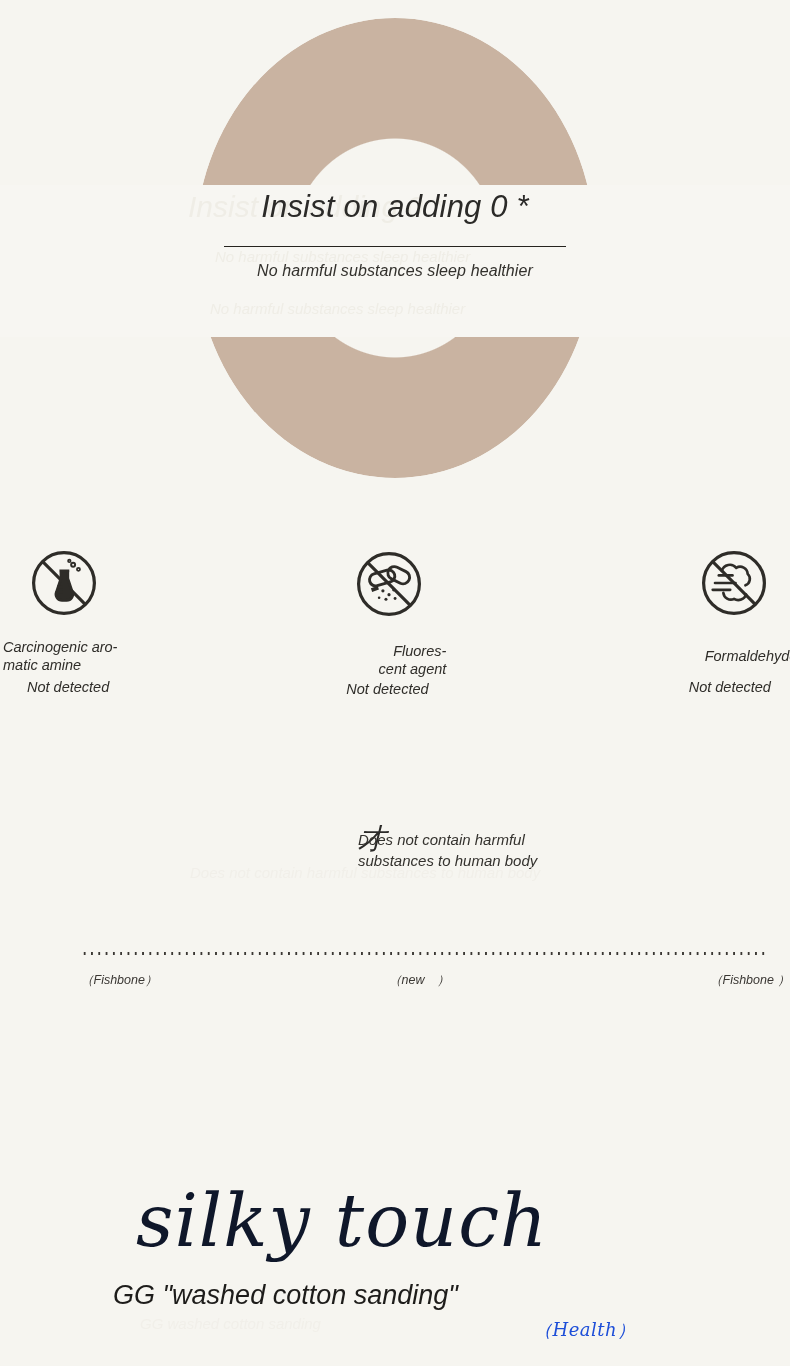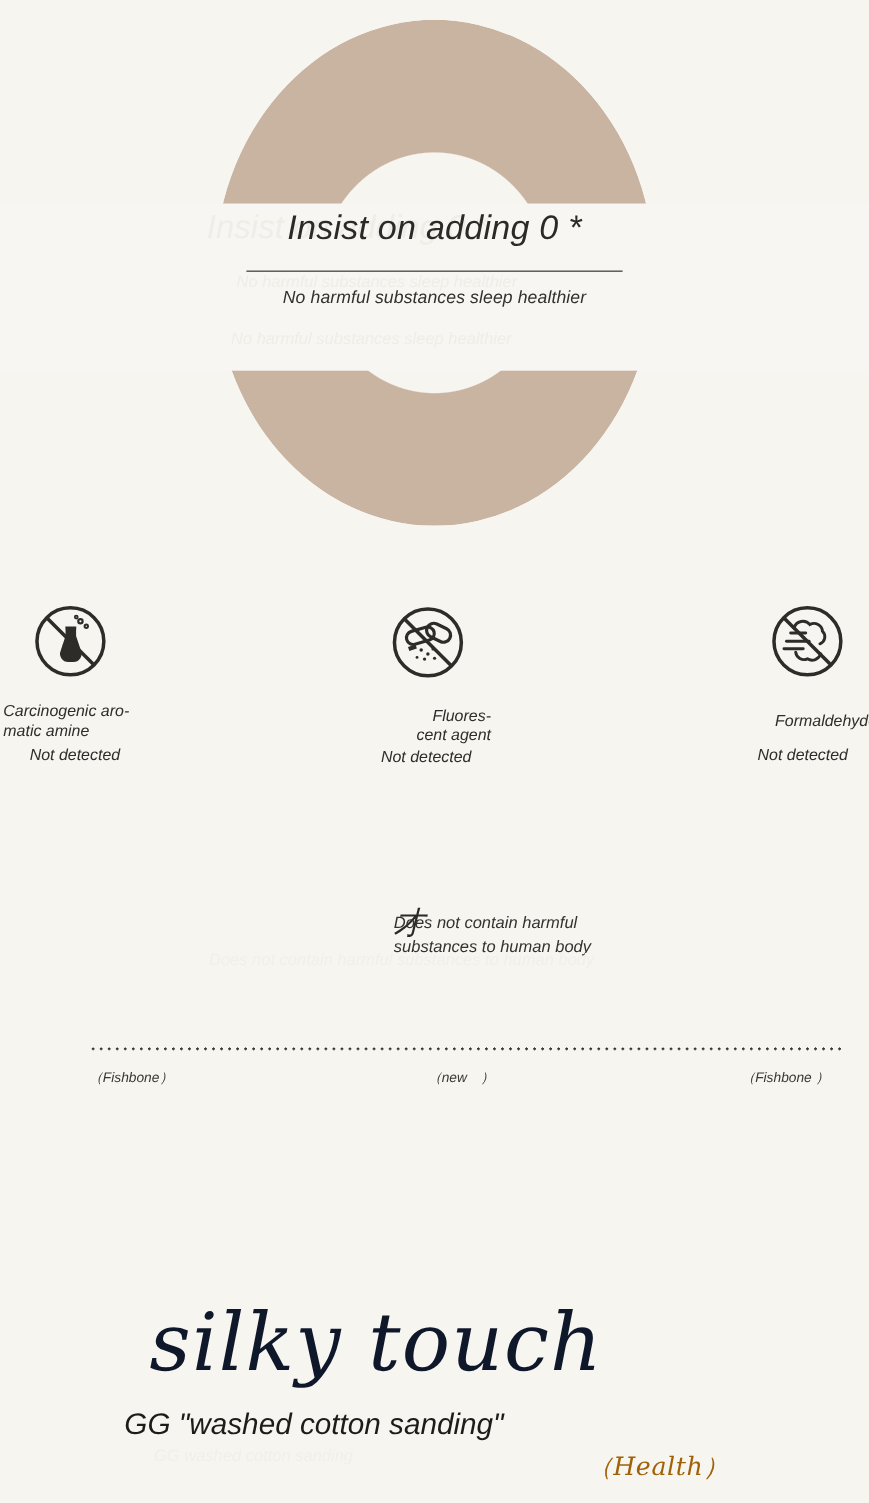--- a/index.html
+++ b/index.html
@@ -87,38 +87,38 @@
   
   .divider { position:absolute; left:0; top:944px; width:790px; height:70px;margin-left:29px; }
   .dots {
     position:absolute; left:52px; top:8px; width:684px; height:3px;
     background-image: radial-gradient(circle, #3a3733 1.1px, transparent 1.3px);
     background-size:7.3px 3px; background-repeat:repeat-x;
   }
   .tag { position:absolute; font-size:12.5px; color:#3a3733; white-space:nowrap; }
   .tag-1 { left:52px;  top:28px; }
   .tag-2 { left:360px; top:28px; }
-  .tag-3 { left:645px; top:28px;text-align:center; }
+  .tag-3 { left:681px; top:28px;text-align:center; }
 
   
   .silky { position:absolute; left:0; top:1160px; width:790px; height:206px; }
   .silky-script {
     position:absolute; left:136px; top:18px;
     font-family:"DejaVu Serif", serif;
     font-size:73px; font-weight:400; color:#0f172a;
     letter-spacing:1px; white-space:nowrap;
   }
   .silky-sub {
     position:absolute; left:113px; top:120px;
     font-size:27px; font-weight:400; color:#1d1c1a; white-space:nowrap;
   }
   .silky-health {
     position:absolute; left:534px; top:158px;
     font-family:"DejaVu Serif", serif;
-    font-size:23px; color:#a16207; letter-spacing:.5px; white-space:nowrap;
+    font-size:18px; color:#1d4ed8; letter-spacing:.5px; white-space:nowrap;
   }
   .silky-ghost {
     position:absolute; left:140px; top:155px;
     font-size:15px; color:#f1efe9; white-space:nowrap;
   }
 </style>
 </head>
 <body>
 
 <div class="page">

